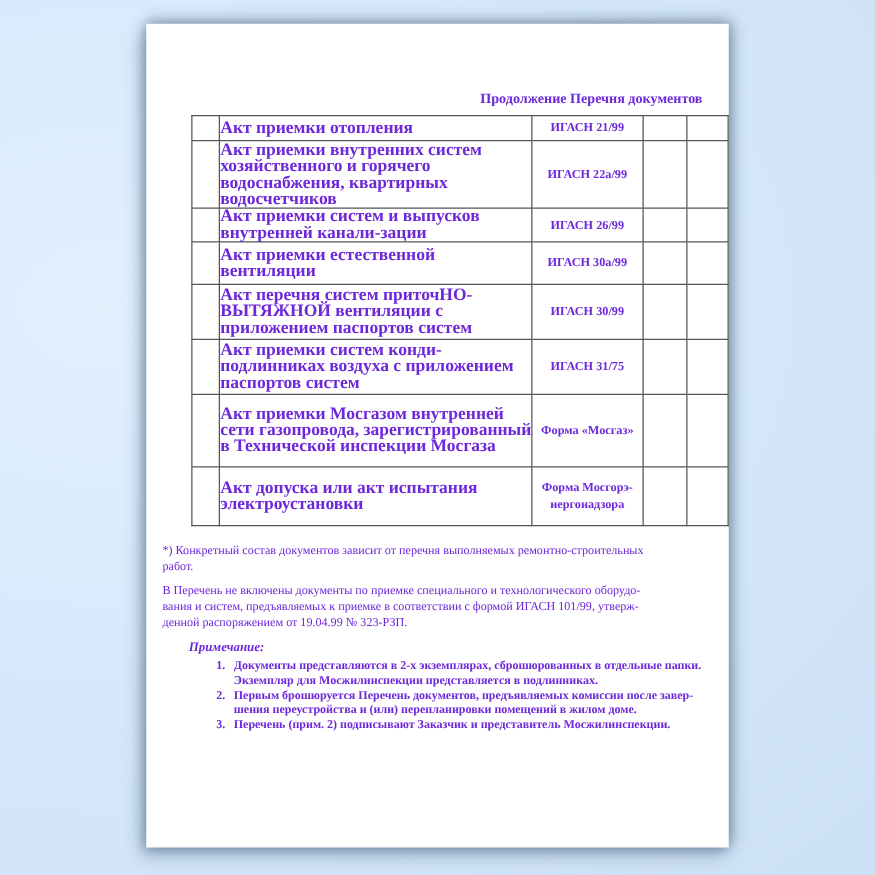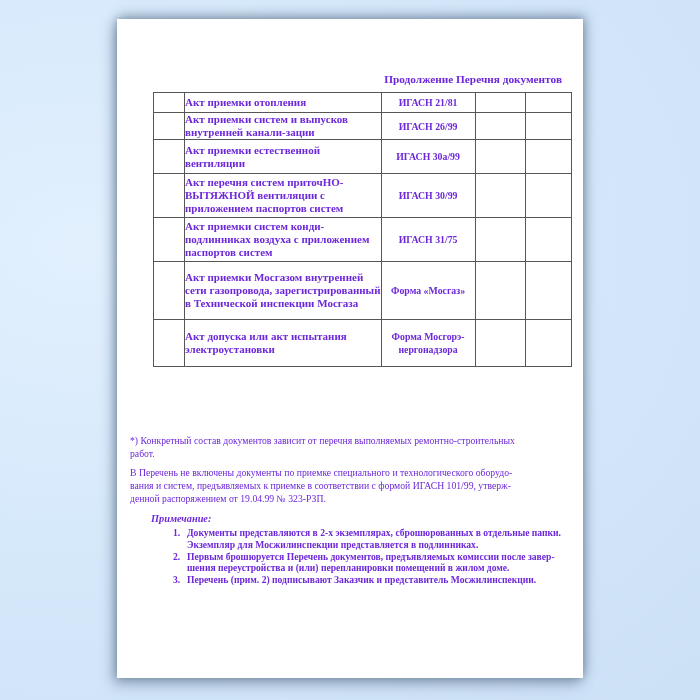--- a/index.html
+++ b/index.html
@@ -43,21 +43,21 @@
     border-collapse: collapse;
     table-layout: fixed;
   }
   table.doc-table td {
     border: 1px solid #565656;
     vertical-align: middle;
     padding: 0;
   }
   td.c-doc {
     font-weight: bold;
-    font-size: 11px;
+    font-size: 14px;
     line-height: 13px;
     padding-left: 7px;
     white-space: pre;
     text-align: left;
   }
   td.c-form {
     font-weight: bold;
     font-size: 9.8px;
     line-height: 13px;
     text-align: center;
@@ -120,21 +120,31 @@
         <col style="width:31px">
         <col style="width:176px">
         <col style="width:94px">
         <col style="width:50px">
         <col style="width:46px">
       </colgroup>
       <tbody>
           <tr style="height:20px">
         <td class="c-num"></td>
         <td class="c-doc">Акт приемки отопления</td>
-        <td class="c-form">ИГАСН 21/81</td>
+        <td class="c-form">ИГАСН 21/99</td>
+        <td class="c-e1"></td>
+        <td class="c-e2"></td>
+      </tr>
+      <tr style="height:54px">
+        <td class="c-num"></td>
+        <td class="c-doc">Акт приемки внутренних систем
+хозяйственного и горячего
+водоснабжения, квартирных
+водосчетчиков</td>
+        <td class="c-form">ИГАСН 22а/99</td>
         <td class="c-e1"></td>
         <td class="c-e2"></td>
       </tr>
       <tr style="height:19px">
         <td class="c-num"></td>
         <td class="c-doc">Акт приемки систем и выпусков
 внутренней канали-зации</td>
         <td class="c-form">ИГАСН 26/99</td>
         <td class="c-e1"></td>
         <td class="c-e2"></td>

